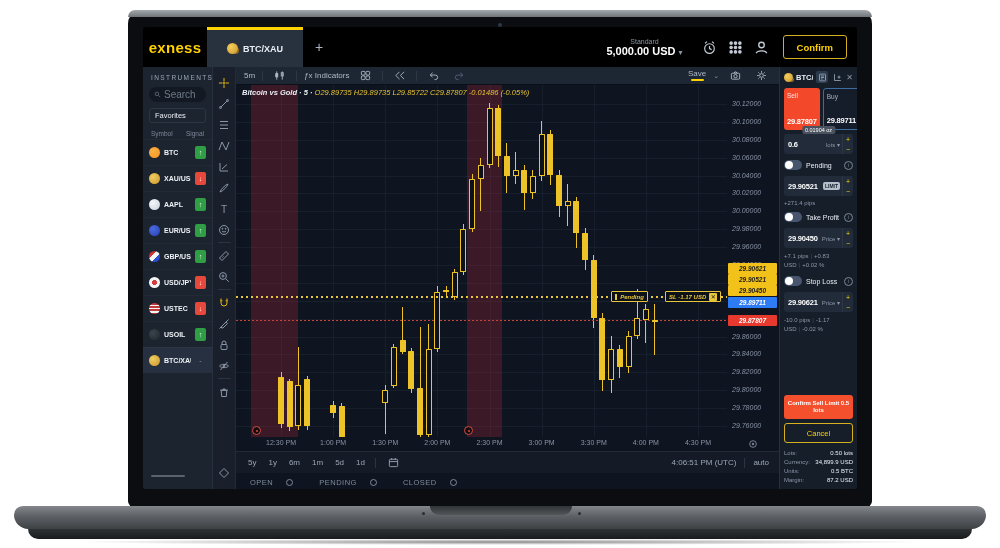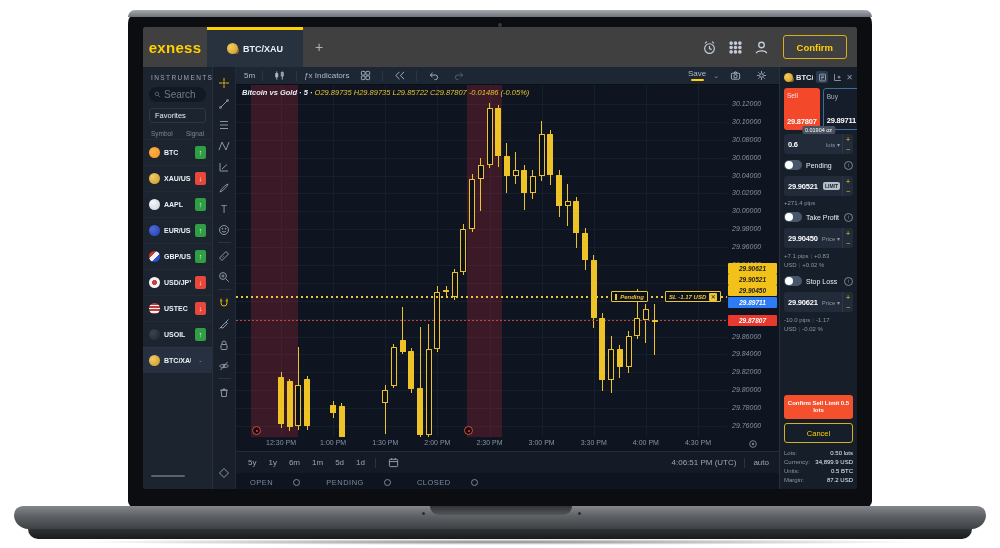--- a/index.html
+++ b/index.html
@@ -12,21 +12,21 @@
   .webcam { position:absolute; left:50%; top:13px; width:4px; height:4px; margin-left:-2px; border-radius:50%; background:#2c3a48; }
   .screen { position:absolute; left:15px; top:17px; width:714px; height:462px; background:#0d1119; overflow:hidden; border-radius:2px; display:flex; flex-direction:column; }
   .brand { position:absolute; left:0; right:0; bottom:1px; text-align:center; color:#8e9499; font-size:9px; letter-spacing:3px; }
   .base-top { position:absolute; left:14px; top:506px; width:972px; height:23px; background:linear-gradient(180deg,#83878c 0%,#5d6165 45%,#3e4144 100%); border-radius:10px 10px 16px 16px; }
   .base-notch { position:absolute; left:430px; top:506px; width:142px; height:9px; background:linear-gradient(180deg,#303336,#53575a); border-radius:0 0 9px 9px; }
   .screw { position:absolute; top:512px; width:3px; height:3px; border-radius:50%; background:#2b2d30; }
   .base-bottom { position:absolute; left:28px; top:529px; width:944px; height:10px; background:linear-gradient(180deg,#2f3235,#191b1d); border-radius:0 0 14px 14px; }
   .base-shadow { position:absolute; left:70px; top:539px; width:860px; height:6px; background:radial-gradient(ellipse at center, rgba(0,0,0,.45), transparent 70%); }
 
   
-  .topbar { height:40px; display:flex; align-items:stretch; background:#404040; flex:none; }
+  .topbar { height:40px; display:flex; align-items:stretch; background:#000000; flex:none; }
   .logo { width:64px; display:flex; align-items:center; justify-content:center; color:#ffd100; font-weight:bold; font-size:15px; letter-spacing:.3px; }
   .tab { width:96px; background:#28323f; border-top:3px solid #ffd100; display:flex; align-items:center; justify-content:center; gap:5px; color:#e9eef5; font-size:9px; font-weight:bold; }
   .coin { width:11px; height:11px; border-radius:50%; background:radial-gradient(circle at 35% 35%, #f4cf5a, #c9952c); box-shadow:3px 2px 0 -2px #8f6c1f; flex:none; }
   .newtab { width:32px; display:flex; align-items:center; justify-content:center; color:#aab4c2; font-size:14px; }
   .tb-space { flex:1; }
   .account { display:flex; flex-direction:column; justify-content:center; align-items:center; margin-right:14px; }
   .acct-type { font-size:7px; color:#8a94a4; }
   .acct-bal { font-size:11px; font-weight:bold; color:#fff; }
   .acct-bal .caret { color:#8a94a4; font-size:8px; }
   .tb-ic { width:26px; display:flex; align-items:center; justify-content:center; }
@@ -103,21 +103,21 @@
   .ttick { position:absolute; top:2px; width:44px; text-align:center; }
   .tcorner { width:52px; display:flex; align-items:center; justify-content:center; }
   .tcorner svg { width:10px; height:10px; stroke:#8993a5; fill:none; stroke-width:1; }
 
   .cbottom { height:22px; flex:none; background:#141b26; border-top:1px solid #222b38; display:flex; align-items:center; gap:8px; padding:5px 10px; color:#9aa5b5; font-size:8px; }
   .range { padding:1px 2px; }
   .cb-sep { width:1px; height:10px; background:#2a3442; }
   .cbottom svg { width:11px; height:11px; stroke:#9aa5b5; fill:none; stroke-width:1; }
   .clock { margin-left:auto; }
   .ctabs { height:16px; flex:none; display:flex; gap:26px; padding:3px 14px 0; color:#7f8a9a; font-size:7.5px; letter-spacing:.5px; overflow:hidden; }
-  .ctab { display:flex; align-items:center; gap:20px; }
+  .ctab { display:flex; align-items:center; gap:13px; }
   .ctab .dot { width:7px; height:7px; border:1px solid #7f8a9a; border-radius:50%; }
 
   
   .rpanel { width:78px; flex:none; background:#161e2a; border-left:1px solid #27303c; display:flex; flex-direction:column; padding:3px 4px 4px; gap:4px; }
   .rp-head { display:flex; align-items:center; gap:3px; height:14px; flex:none; }
   .rp-title { font-size:7.5px; font-weight:bold; color:#e9eef5; flex:1; white-space:nowrap; overflow:hidden; }
   .rp-btn { width:12px; height:12px; border-radius:2px; display:flex; align-items:center; justify-content:center; flex:none; }
   .rp-btn.on { background:#2c3a4e; }
   .rp-btn svg { width:9px; height:9px; stroke:#aab6c6; fill:none; stroke-width:1; }
   .rp-x { color:#8b96a6; font-size:8px; flex:none; }
@@ -162,20 +162,24 @@
     <div class="screen">
 
       <div class="topbar">
         <div class="logo">exness</div>
         <div class="tab">
           <span class="coin"></span>
           <span>BTC/XAU</span>
         </div>
         <div class="newtab">+</div>
         <div class="tb-space"></div>
+        <div class="account">
+          <span class="acct-type">Standard</span>
+          <span class="acct-bal"><span>5,000.00 USD</span> <span class="caret">▾</span></span>
+        </div>
         <div class="tb-ic">
             <svg viewBox="0 0 14 14">
               <circle cx="7" cy="8" r="4.5"></circle>
               <path d="M7 5.5V8l2 1M2.8 3.2l1.8-1.7M11.2 3.2L9.4 1.5"></path>
             </svg>
           </div>
         <div class="tb-ic">
             <svg viewBox="0 0 12 12">
               <circle cx="2.5" cy="2.5" r=".9" fill="#c2cbd6"></circle>
               <circle cx="6" cy="2.5" r=".9" fill="#c2cbd6"></circle>

